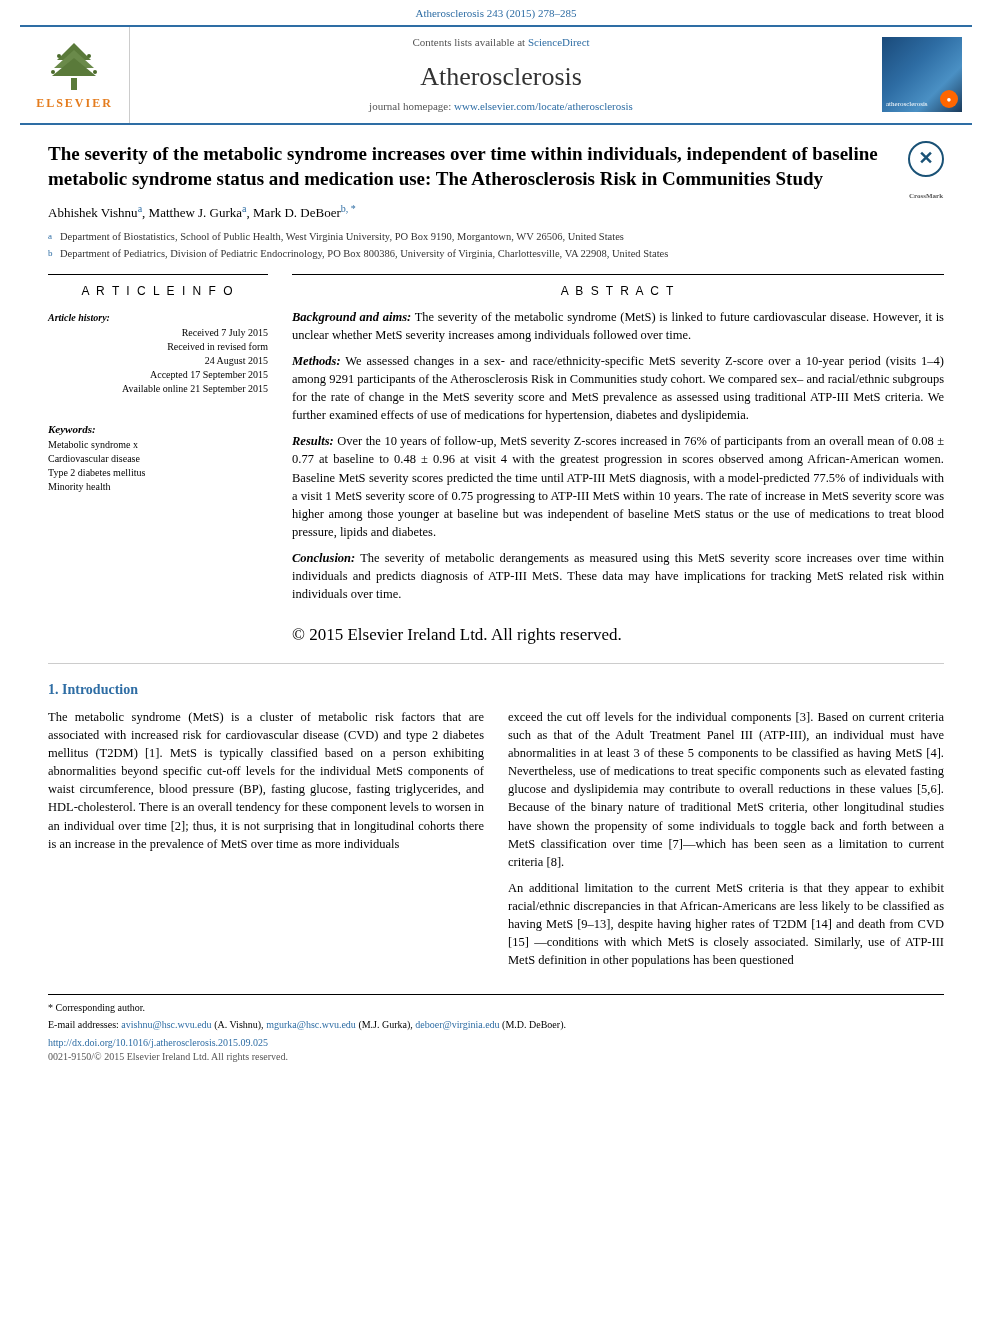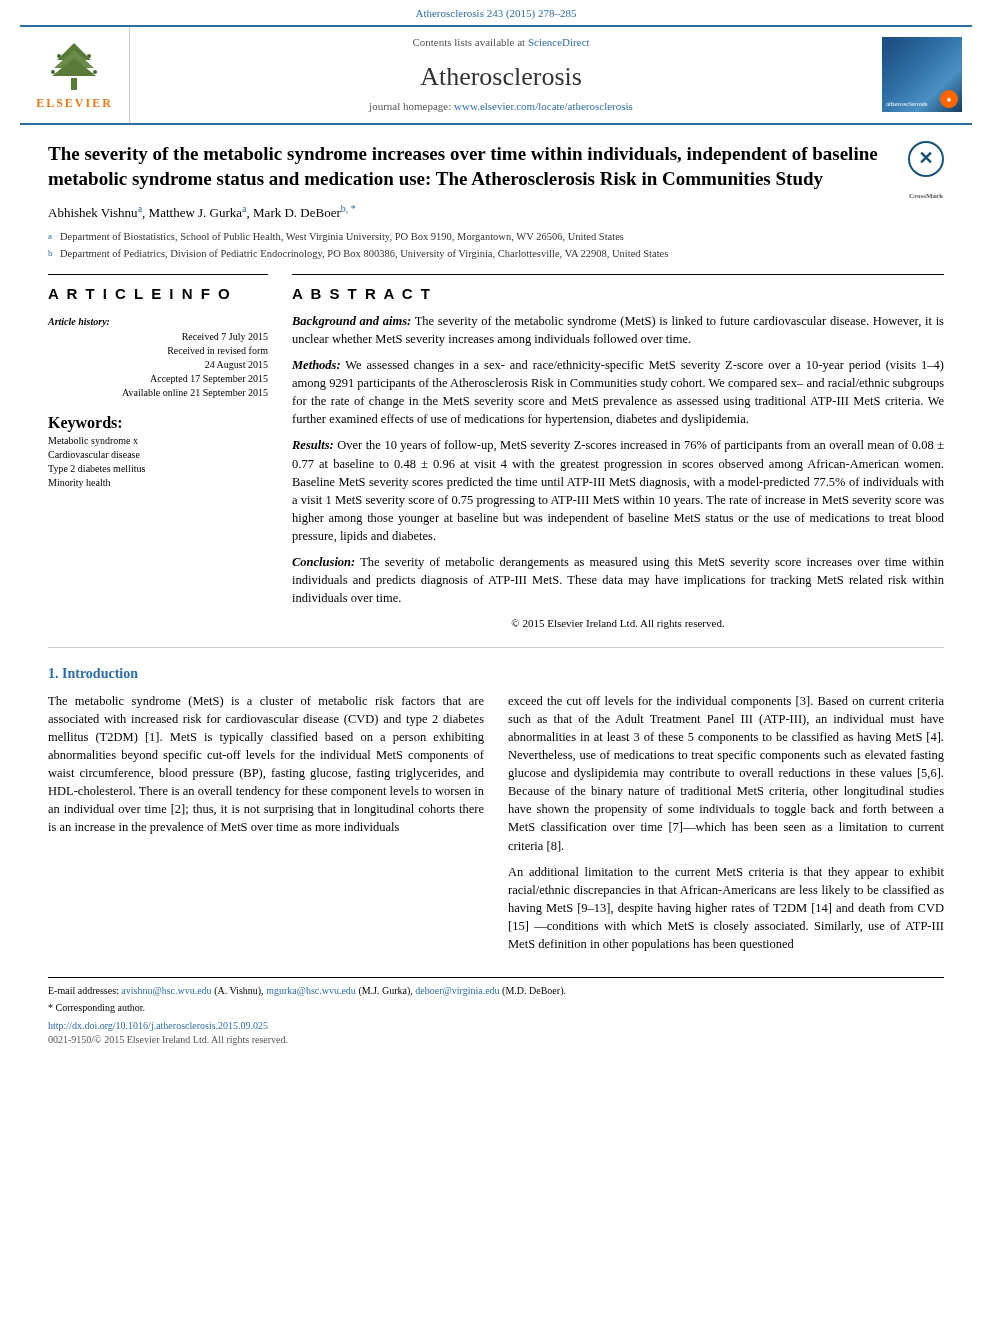--- a/index.html
+++ b/index.html
@@ -193,71 +193,73 @@
       min-width: 220px;
       border-top: 1px solid #000;
       padding-top: 8px;
     }
     .right-col {
       flex: 1;
       border-top: 1px solid #000;
       padding-top: 8px;
     }
     .section-heading {
-      font-size: 15px;
+      font-size: 12px;
       letter-spacing: 2px;
-      font-weight: bold;
+      font-weight: normal;
       text-transform: uppercase;
       color: #000;
       margin-bottom: 8px;
       font-family: Arial, sans-serif;
+      text-align: center;
     }
     .article-info-block {
-      margin-bottom: 12px;
+      margin-bottom: 24px;
     }
     .info-label {
       font-size: 10px;
       font-weight: bold;
       font-style: italic;
       color: #000;
     }
     .info-date {
       font-size: 10px;
       color: #000;
       display: block;
       text-align: right;
     }
     .keywords-section {
       margin-top: 8px;
     }
     .keywords-label {
-      font-size: 16px;
-      font-weight: bold;
+      font-size: 11px;
+      font-weight: bold;
+      font-style: italic;
       color: #000;
     }
     .keyword-item {
       font-size: 10px;
       color: #000;
       display: block;
     }
     .abstract-para {
       font-size: 12.5px;
       text-align: justify;
       margin-bottom: 8px;
       line-height: 1.45;
     }
     .abstract-label {
       font-weight: bold;
       font-style: italic;
     }
     .copyright-line {
-      text-align: center;
-      font-size: 11px;
-      color: #000;
-      margin-top: 8px;
+      text-align: left;
+      font-size: 17px;
+      color: #000;
+      margin-top: 20px;
     }
     .divider {
       border: none;
       border-top: 1px solid #ccc;
       margin: 16px 0;
     }
     .intro-section {
       display: flex;
       gap: 24px;
     }
@@ -443,31 +445,31 @@
           <span>exceed the cut off levels for the individual components [3]. Based on current criteria such as that of the Adult Treatment Panel III (ATP-III), an individual must have abnormalities in at least 3 of these 5 components to be classified as having MetS [4]. Nevertheless, use of medications to treat specific components such as elevated fasting glucose and dyslipidemia may contribute to overall reductions in these values [5,6]. Because of the binary nature of traditional MetS criteria, other longitudinal studies have shown the propensity of some individuals to toggle back and forth between a MetS classification over time [7]—which has been seen as a limitation to current criteria [8].</span>
         </div>
         <div class="body-para">
           <span>An additional limitation to the current MetS criteria is that they appear to exhibit racial/ethnic discrepancies in that African-Americans are less likely to be classified as having MetS [9–13], despite having higher rates of T2DM [14] and death from CVD [15] —conditions with which MetS is closely associated. Similarly, use of ATP-III MetS definition in other populations has been questioned</span>
         </div>
       </div>
     </div>
   </div>
 
   <div class="footnote-section">
+    <div class="footnote-item">
+      <span>* Corresponding author.</span>
+    </div>
     <div class="footnote-item">
       <span>E-mail addresses:</span>
       <a class="footnote-link" href="#">avishnu@hsc.wvu.edu</a>
       <span> (A. Vishnu), </span>
       <a class="footnote-link" href="#">mgurka@hsc.wvu.edu</a>
       <span> (M.J. Gurka), </span>
       <a class="footnote-link" href="#">deboer@virginia.edu</a>
       <span> (M.D. DeBoer).</span>
     </div>
-    <div class="footnote-item">
-      <span>* Corresponding author.</span>
-    </div>
     <div class="doi-line">
       <a class="footnote-link" href="#">http://dx.doi.org/10.1016/j.atherosclerosis.2015.09.025</a>
     </div>
     <div class="issn-line">0021-9150/© 2015 Elsevier Ireland Ltd. All rights reserved.</div>
   </div>
 
 </div>
 
 </body></html>

